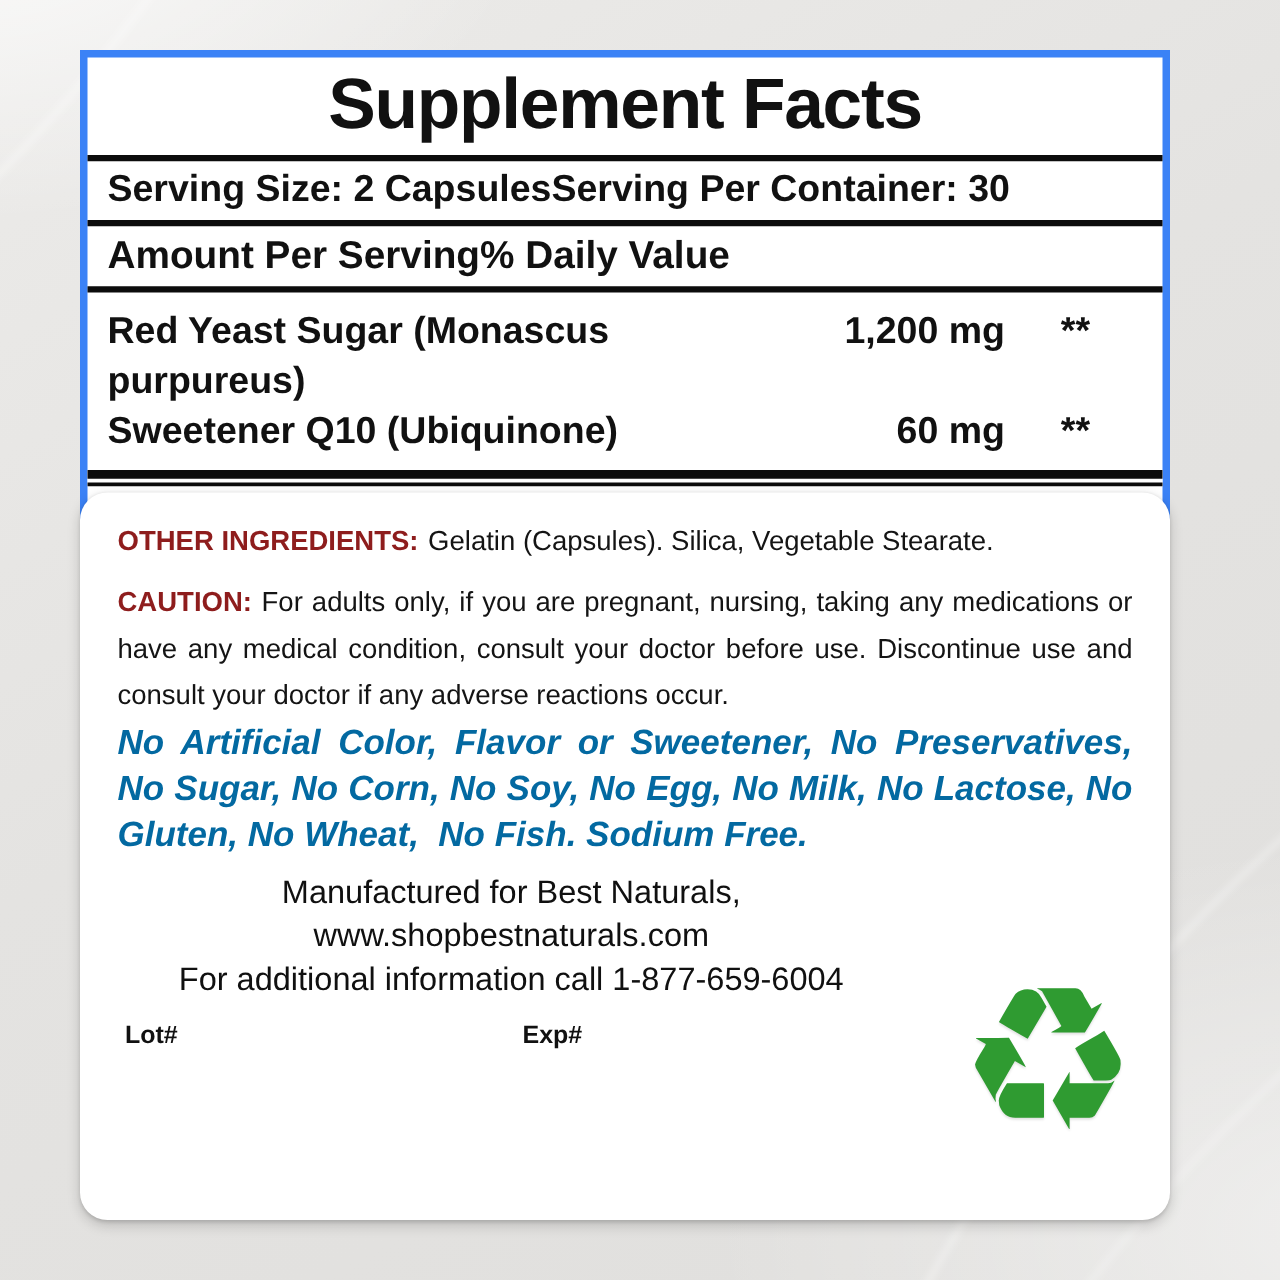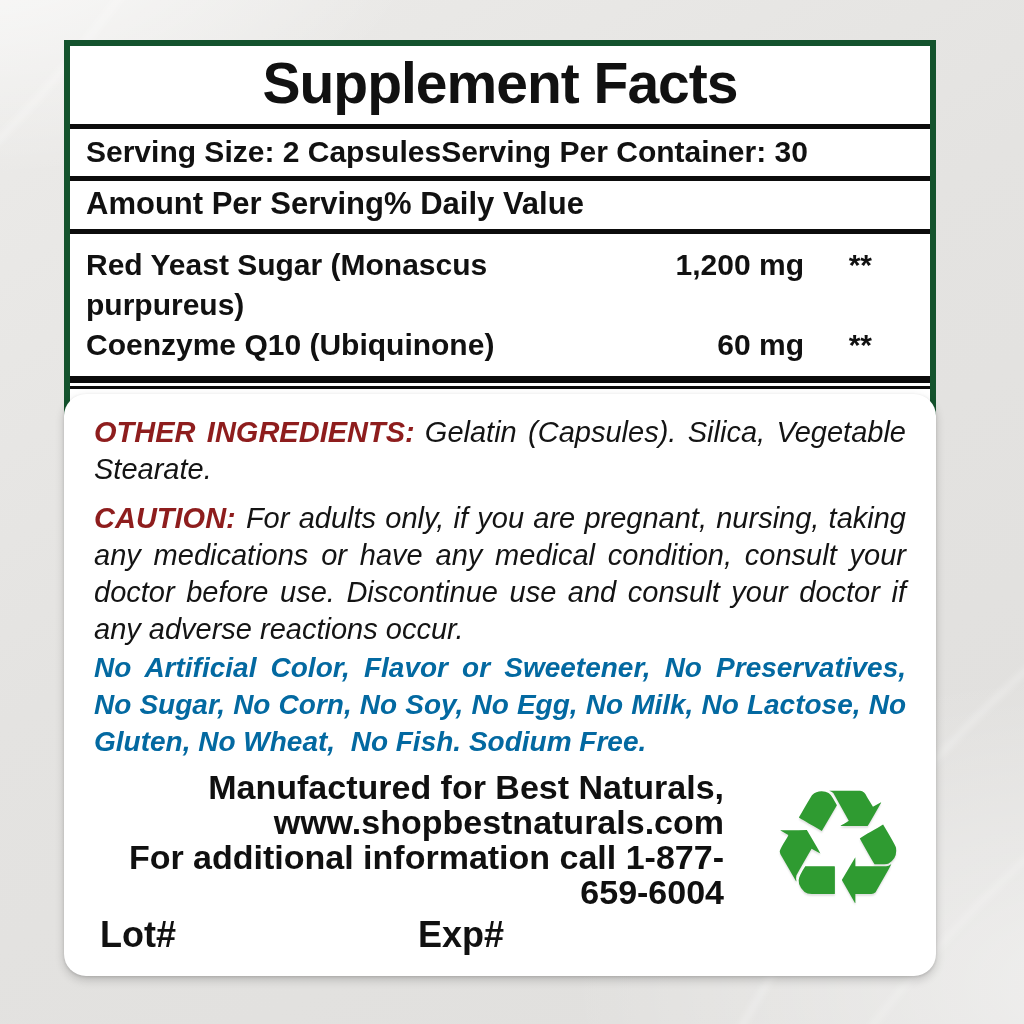--- a/index.html
+++ b/index.html
@@ -21,21 +21,21 @@
     position:absolute; pointer-events:none; border-radius:50%;
     border:3px solid rgba(255,255,255,0.5); filter:blur(3px);
   }
   .bg-streak.s1 { width:900px; height:1600px; right:-640px; bottom:-900px; transform:rotate(38deg); }
   .bg-streak.s2 { width:700px; height:1400px; right:-520px; bottom:-860px; transform:rotate(42deg); border-color:rgba(255,255,255,0.4); }
   .bg-streak.s3 { width:800px; height:1500px; left:-560px; top:-1050px; transform:rotate(32deg); border-color:rgba(255,255,255,0.55); }
 
   
   .facts-box {
     position:absolute; left:64px; top:40px; width:872px;
-    background:#fff; border:6px solid #14532d;
+    background:#fff; border:6px solid #3b82f6;
   }
   .facts-title {
     font-size:57px; font-weight:bold; letter-spacing:-1px;
     text-align:center; padding:9px 0 12px; line-height:1;
   }
   .rule { border-top:5px solid #0c0c0c; }
   .serving-row, .amount-row {
     display:flex; justify-content:flex-start; align-items:baseline;
     font-weight:bold; padding:6px 16px 8px; line-height:1.1;
   }
@@ -49,31 +49,31 @@
   .dbl-rule { border-top:7px solid #0c0c0c; border-bottom:3px solid #0c0c0c; height:13px; background:#fff; }
   .footnote-row { font-size:30px; font-weight:bold; padding:6px 16px 10px; line-height:1.1; }
 
   
   .info-box {
     position:absolute; left:64px; top:394px; width:872px; height:582px;
     background:#fff; border-radius:22px;
     box-shadow:0 4px 10px rgba(0,0,0,0.18), 0 1px 3px rgba(0,0,0,0.12);
     padding:20px 30px 0 30px;
   }
-  .para { font-size:29px; line-height:37px; text-align:justify; color:#141414;font-style:italic; }
+  .para { font-size:22px; line-height:37px; text-align:justify; color:#141414; }
   .para.other   { margin-bottom:12px; }
   .para.caution { margin-bottom:1px; }
   .red-label { color:#8e1d1d; font-weight:bold; margin-right:0.35em; }
   .claims {
     color:#0369a1; font-weight:bold; font-style:italic;
     font-size:28px; line-height:37px; text-align:justify;
     white-space:pre-wrap; margin-bottom:10px;
   }
-  .mfr-block { width:630px; text-align:right; font-weight:bold; font-size:34px; line-height:35px; color:#101010; }
-  .lotexp { position:relative; margin-top:4px; font-weight:bold; font-size:36px; padding-left:6px; height:40px; }
+  .mfr-block { width:630px; text-align:center; font-weight:normal; font-size:26px; line-height:35px; color:#101010; }
+  .lotexp { position:relative; margin-top:16px; font-weight:bold; font-size:20px; padding-left:6px; height:40px; }
   .exp-label { position:absolute; left:324px; top:0; }
   .recycle-icon {
     position:absolute; right:26px; top:374px;
     font-family:"DejaVu Sans", sans-serif;
     font-size:160px; line-height:1; color:#2f9b31;
     text-shadow:0 2px 2px rgba(0,0,0,0.12);
   }
 </style>
 </head>
 <body>
@@ -102,21 +102,21 @@
 
   <div class="rule"></div>
 
   <div class="ingredients">
     <div class="ing-row">
       <span class="ing-name">Red Yeast Sugar (Monascus purpureus)</span>
       <span class="ing-amt">1,200 mg</span>
       <span class="ing-dv">**</span>
     </div>
     <div class="ing-row">
-      <span class="ing-name">Coenzyme Q10 (Ubiquinone)</span>
+      <span class="ing-name">Sweetener Q10 (Ubiquinone)</span>
       <span class="ing-amt">60 mg</span>
       <span class="ing-dv">**</span>
     </div>
   </div>
 
   <div class="dbl-rule"></div>
 
   <div class="footnote-row">** Daily Value not established.</div>
 </div>
 

